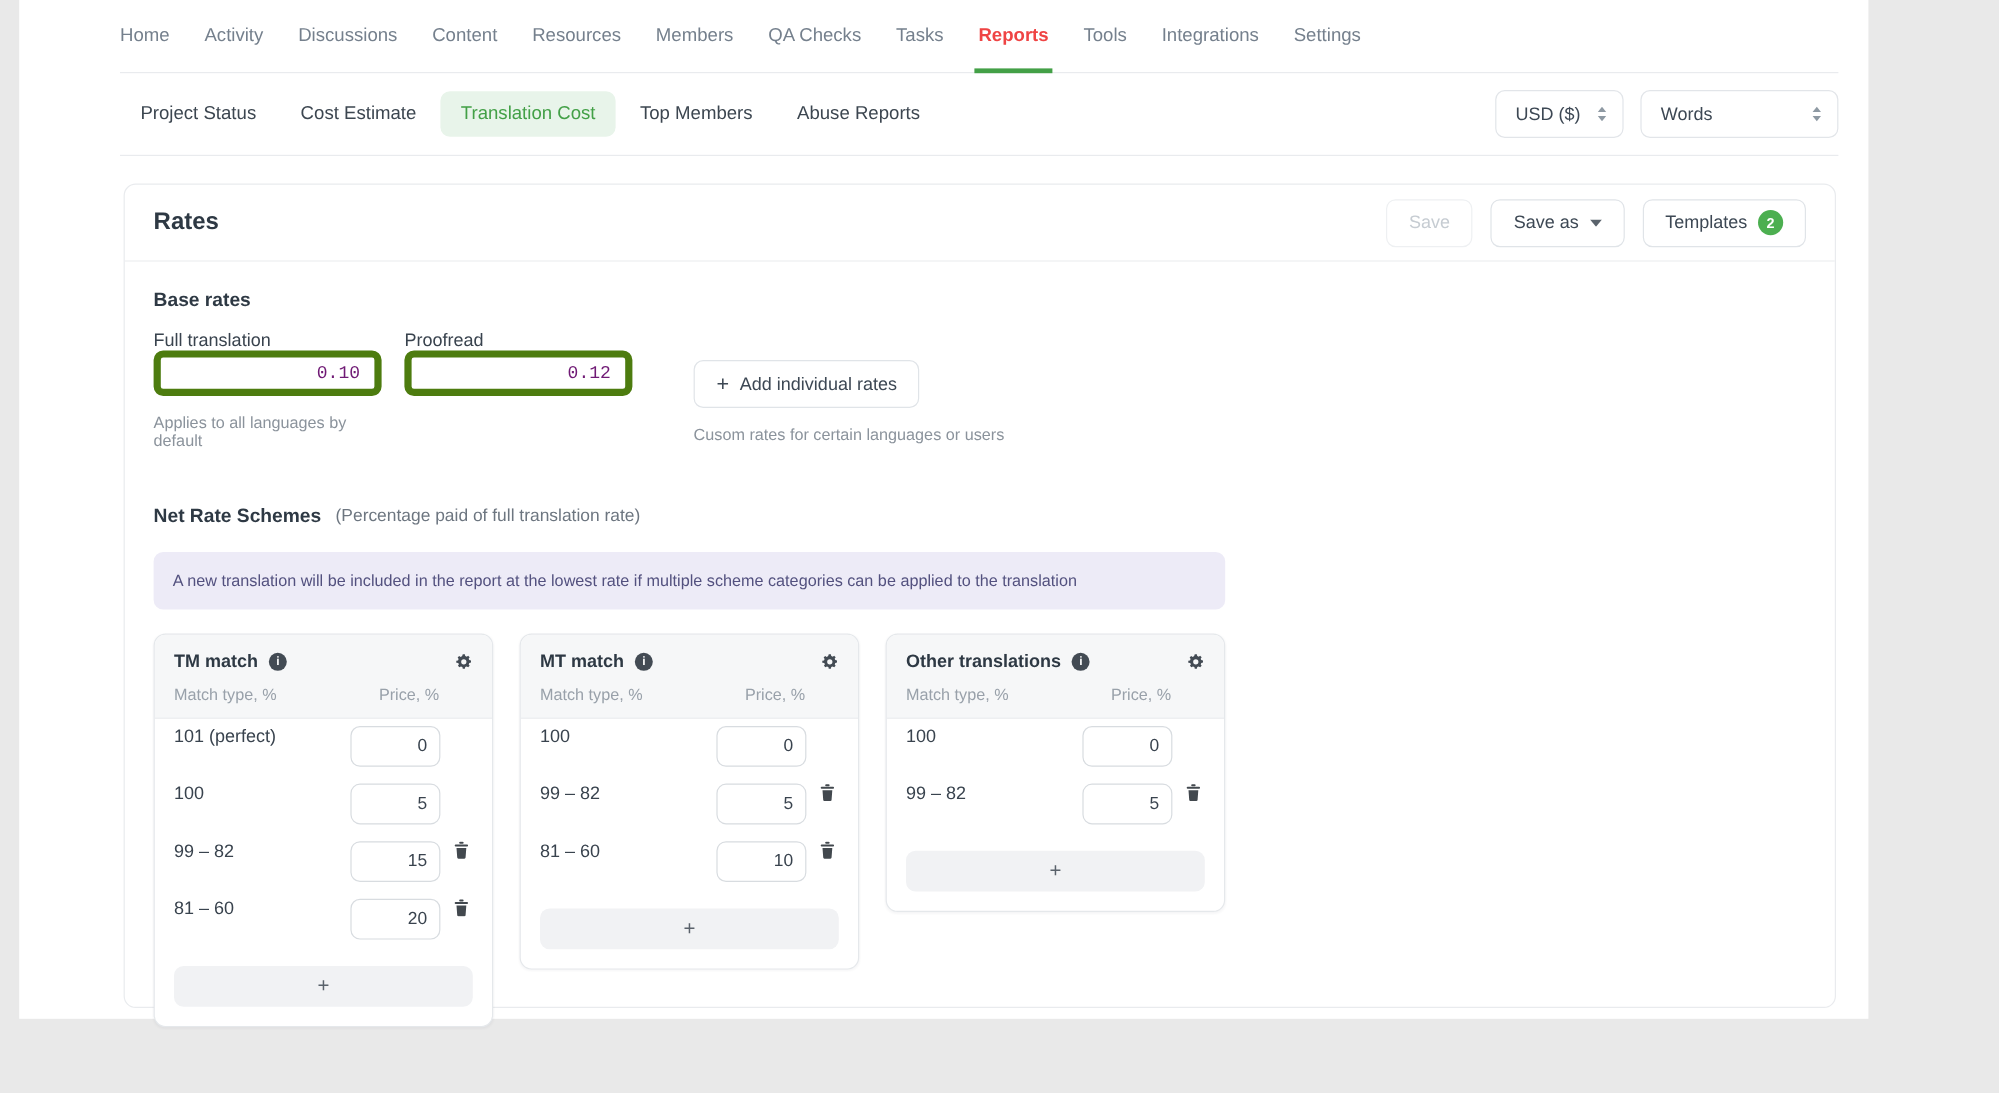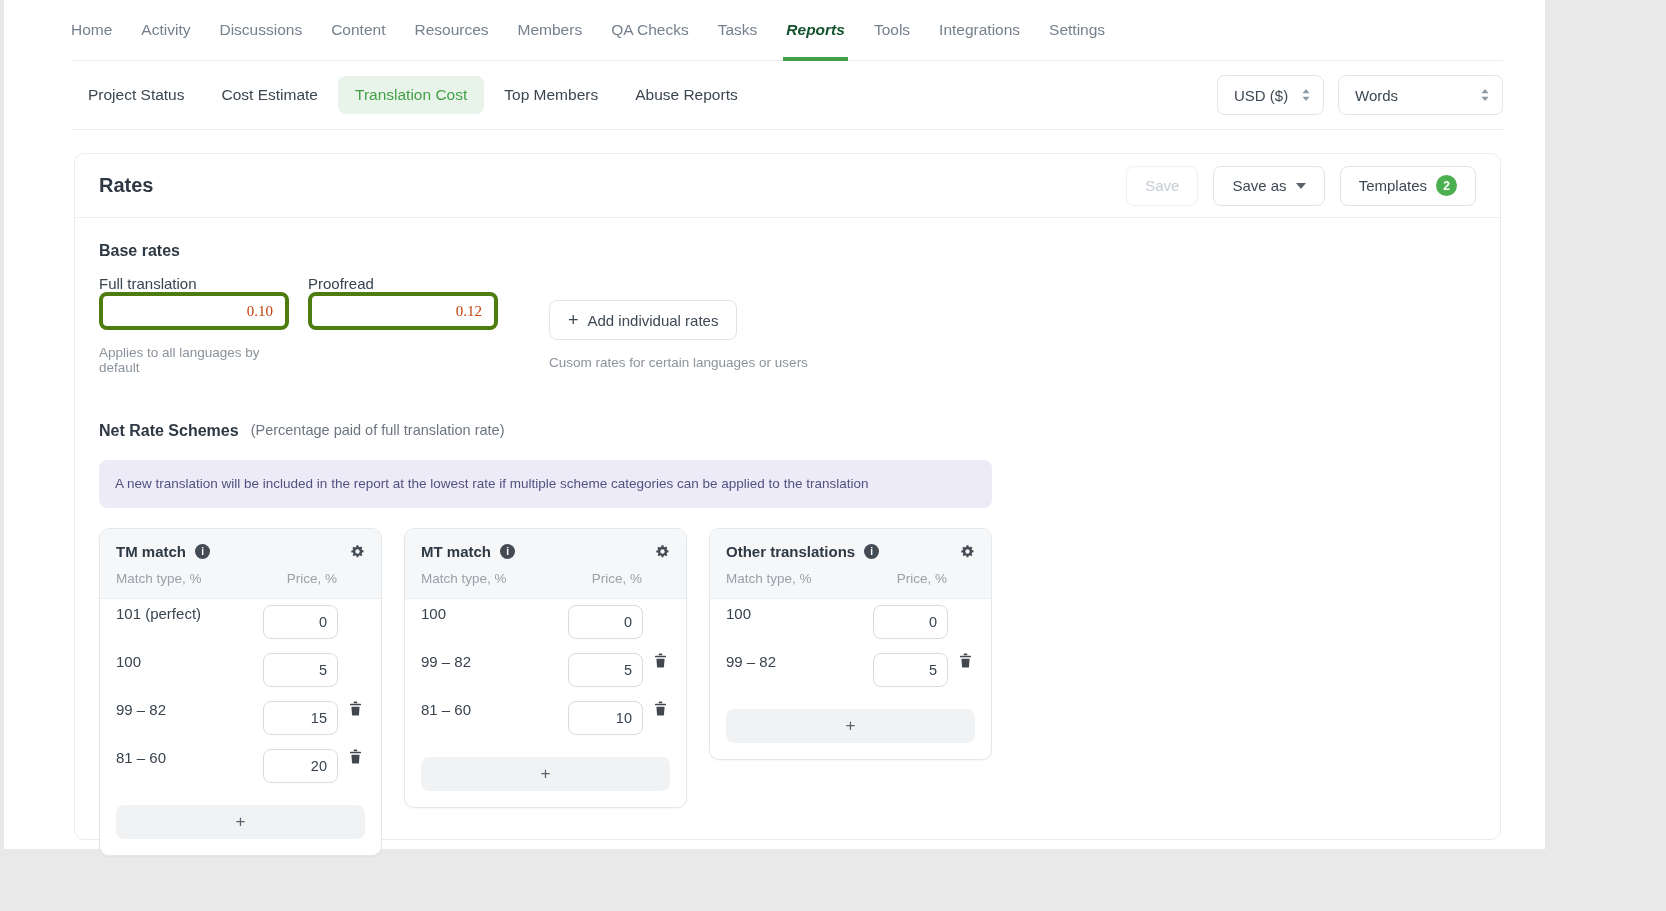--- a/index.html
+++ b/index.html
@@ -1,24 +1,24 @@
 <!DOCTYPE html>
 <html style="--accent-green: #43a047; --accent-green-soft: #e8f4ea; --badge-green: #4caf50; --banner-bg: #edebf7; --banner-text: #53517f;"><head>
 <meta charset="utf-8">
 <style>
   * { margin:0; padding:0; box-sizing:border-box; }
   html,body { width:1666px; height:911px; background:#e9e9e9; font-family:"Liberation Sans", sans-serif; overflow:hidden; }
-  .viewport { position:absolute; left:4px; top:0; width:1541px; height:849px; background:#ffffff; }
+  .viewport { position:absolute; left:16px; top:0; width:1541px; height:849px; background:#ffffff;padding-left:17px; }
 
   
   .topnav { margin:0 42px 0 67px; width:1432px; height:61px; display:flex; align-items:stretch; gap:29px;
             border-bottom:1px solid #e9ebee; }
   .nav-item { display:flex; align-items:center; height:100%; position:relative; font-size:15.5px;
               color:#75808d; cursor:pointer; text-decoration:none; white-space:nowrap; }
-  .nav-item.active { color:#14532d; font-weight:700;font-style:italic; }
+  .nav-item.active { color:#ef4444; font-weight:700; }
   .nav-item.active::after { content:""; position:absolute; left:-3px; right:-3px; bottom:-1px; height:4px;
               background:var(--accent-green, #4caf50); }
 
   
   .subnav { margin:0 42px 0 67px; width:1432px; height:69px; display:flex; align-items:center;
             border-bottom:1px solid #e9ebee; }
   .subnav-tabs { display:flex; align-items:center; gap:3px; }
   .subtab { font-size:15.5px; color:#3c4650; padding:10px 17px; border-radius:8px; cursor:pointer;
             white-space:nowrap; }
   .subtab.active { background:var(--accent-green-soft, #e8f4ea); color:var(--accent-green, #43a047); }
@@ -46,22 +46,22 @@
            justify-content:center; }
   .caret { color:#5a636c; }
 
   .card-body { padding:24px; }
 
   
   .section-title { font-size:16px; font-weight:700; color:#2e3944; }
   .base-row { display:flex; align-items:flex-start; margin-top:15px; }
   .field { width:190px; margin-right:19px; }
   .field-label { display:block; font-size:15px; color:#39434e; }
-  .rate-input { width:100%; height:38px; border:4px solid #4d7c0f; border-radius:8px; text-align:right;
-                padding:0 12px; font-size:15px; color:#c2410c; font-family:Liberation Serif, serif; outline:none; }
+  .rate-input { width:100%; height:38px; border:6px solid #4d7c0f; border-radius:8px; text-align:right;
+                padding:0 12px; font-size:15px; color:#701a75; font-family:Liberation Mono, monospace; outline:none; }
   .hint { margin-top:15px; font-size:13.5px; color:#8b939c; }
   .add-individual-wrap { margin-left:32px; padding-top:25px; }
   .plus-glyph { font-size:18px; line-height:1; color:#3d4854; }
 
   
   .nrs { margin-top:47px; }
   .nrs-heading { display:flex; align-items:flex-start; gap:12px; }
   .nrs-subtitle { font-size:14.5px; color:#6d7680; font-weight:400; }
   .nrs-banner { margin-top:20px; width:893px; background:var(--banner-bg, #edebf7);
                 color:var(--banner-text, #53517f); border-radius:8px; padding:15px 16px;

